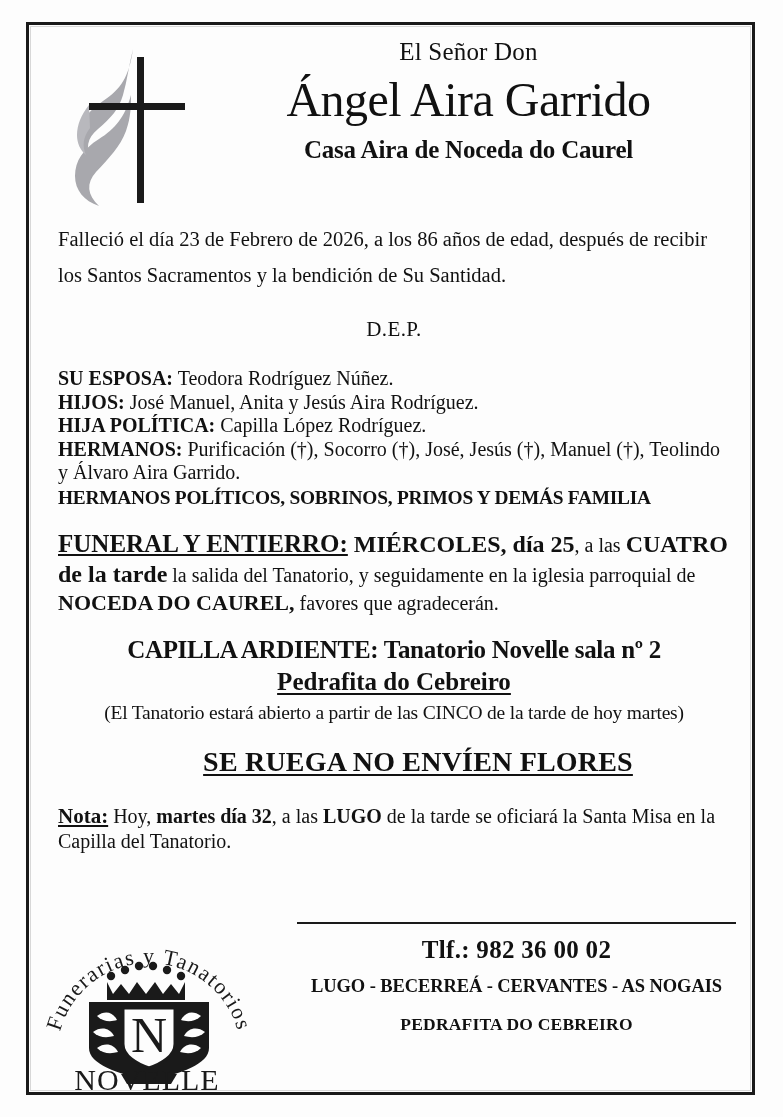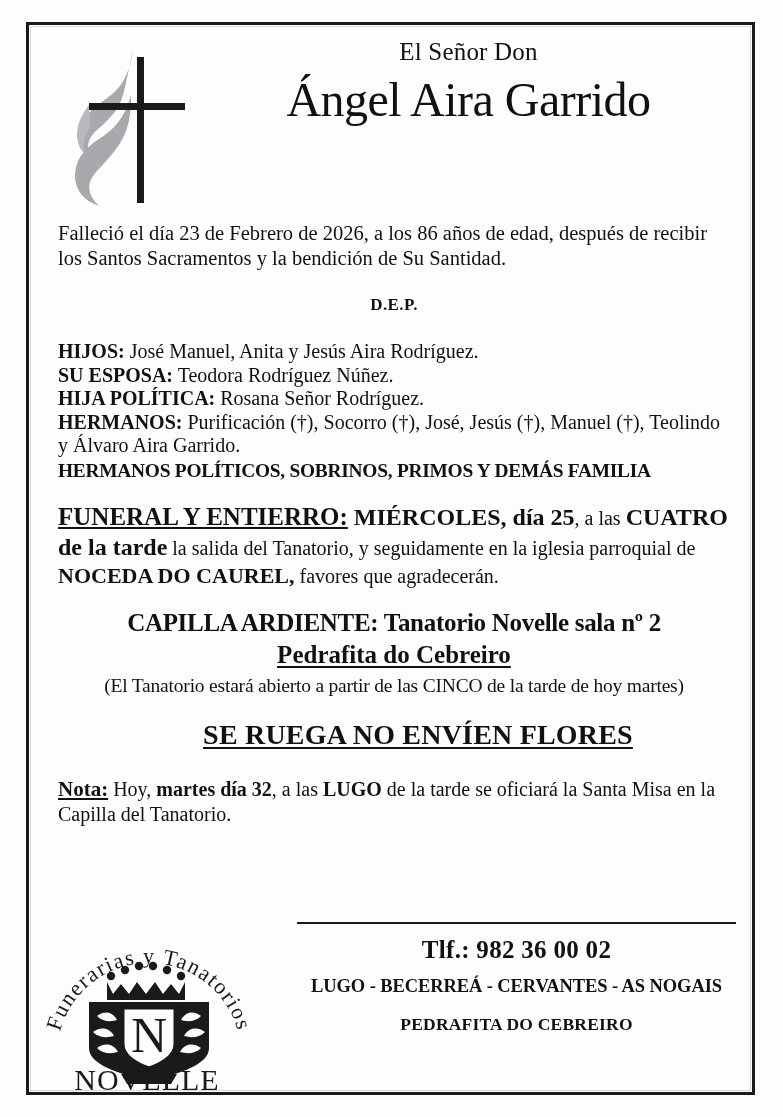--- a/index.html
+++ b/index.html
@@ -81,27 +81,27 @@
 
   
   .body-wrap {
     position: absolute;
     left: 29px;
     right: 22px;
     top: 196px;
   }
   .death-line {
     font-size: 20.5px;
-    line-height: 25px;
+    line-height: 36px;
     text-align: left;
   }
   .dep {
     text-align: center;
-    font-weight: bold;
-    font-size: 17px;
+    font-weight: normal;
+    font-size: 21px;
     margin-top: 24px;
     letter-spacing: .4px;
   }
 
   .family {
     margin-top: 25px;
     font-size: 20px;
     line-height: 23.5px;
   }
   .family .row { white-space: normal; }
@@ -257,33 +257,34 @@
                    C23 103 24 94 31 85 Z" fill="#b8b8bd"></path>
 
           <rect x="78" y="14" width="7" height="146" fill="#1a1a1a"></rect>
           <rect x="30" y="60" width="96" height="7" fill="#1a1a1a"></rect>
         </svg>
       </div>
 
       <div class="header-text">
         <div class="senor-don">El Señor Don</div>
         <div class="deceased-name">Ángel Aira Garrido</div>
+        <div class="house-name">Casa Aira de Noceda do Caurel</div>
       </div>
     </div>
 
     <div class="body-wrap">
 
       <div class="death-line">Falleció el día 23 de Febrero de 2026, a los 86 años de edad, después de recibir los Santos Sacramentos y la bendición de Su Santidad.</div>
 
       <div class="dep">D.E.P.</div>
 
       <div class="family">
+        <div class="row"><b>SU ESPOSA:</b><span> Teodora Rodríguez Núñez.</span></div>
         <div class="row"><b>HIJOS:</b><span> José Manuel, Anita y Jesús Aira Rodríguez.</span></div>
-        <div class="row"><b>SU ESPOSA:</b><span> Teodora Rodríguez Núñez.</span></div>
-        <div class="row"><b>HIJA POLÍTICA:</b><span> Rosana Señor Rodríguez.</span></div>
+        <div class="row"><b>HIJA POLÍTICA:</b><span> Capilla López Rodríguez.</span></div>
         <div class="row"><b>HERMANOS:</b><span> Purificación (†), Socorro (†), José, Jesús (†), Manuel (†), Teolindo y Álvaro Aira Garrido.</span></div>
         <div class="family-all">HERMANOS POLÍTICOS, SOBRINOS, PRIMOS Y DEMÁS FAMILIA</div>
       </div>
 
       <div class="funeral">
         <span class="u">FUNERAL Y ENTIERRO:</span><span class="bigbold"> MIÉRCOLES, día 25</span><span class="reg">, a las </span><span class="bigbold">CUATRO de la tarde</span><span class="reg"> la salida del Tanatorio, y seguidamente en la iglesia parroquial de </span><span class="mid">NOCEDA DO CAUREL,</span><span class="reg"> favores que agradecerán.</span>
       </div>
 
       <div class="chapel">
         <div><span class="l1">CAPILLA ARDIENTE: Tanatorio Novelle sala nº 2</span></div>

